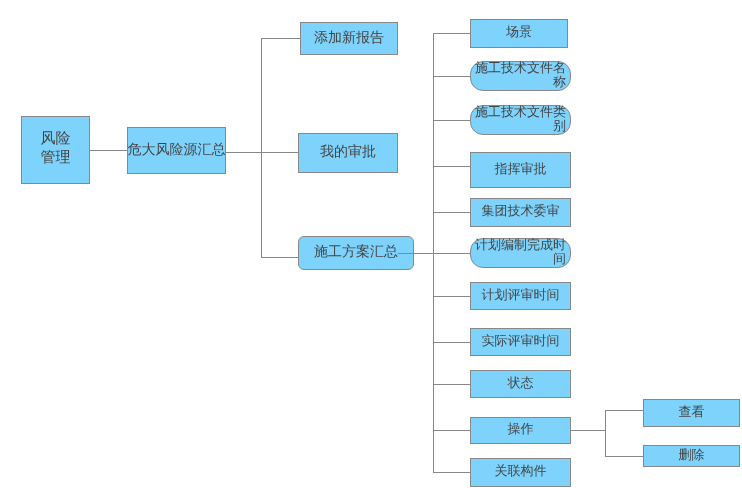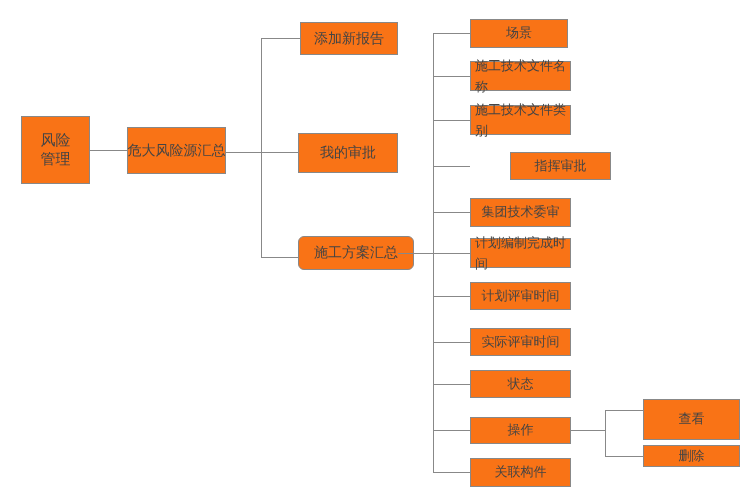--- a/index.html
+++ b/index.html
@@ -8,33 +8,34 @@
     width: 742px;
     height: 488px;
     background: #ffffff;
     font-family: "DejaVu Sans", "Liberation Sans", sans-serif;
     overflow: hidden;
   }
   .node {
     position: absolute;
     box-sizing: border-box;
     border: 1px solid #888888;
-    background: #f97316;
+    background: #7dd3fc;
     color: #444444;
     display: flex;
     align-items: center;
     justify-content: center;
-    text-align: left;
+    text-align: right;
     font-size: 14px;
     line-height: 1.25;
     white-space: pre;
+    font-family: Liberation Mono, monospace;
   }
   .n-lg { font-size: 15px; }
   .n-sm { font-size: 13px; }
-  .tight { line-height: 21px; }
+  .tight { line-height: 14px; border-radius: 13px; }
   .lh {
     position: absolute;
     height: 1px;
     background: #888888;
   }
   .lv {
     position: absolute;
     width: 1px;
     background: #888888;
   }
@@ -56,38 +57,38 @@
   <div class="node" style="left:298px; top:236px; width:116px; height:34px;border-radius:6px;">施工方案汇总</div>
 
   <div class="node n-sm" style="left:470px; top:19px; width:98px; height:29px;">场景</div>
 
   <div class="node n-sm tight" style="left:470px; top:61px; width:101px; height:30px;">施工技术文件名
 称</div>
 
   <div class="node n-sm tight" style="left:470px; top:105px; width:101px; height:30px;">施工技术文件类
 别</div>
 
-  <div class="node n-sm" style="left:470px; top:152px; width:101px; height:28px;margin-left:40px;">指挥审批</div>
+  <div class="node n-sm" style="left:470px; top:152px; width:101px; height:36px;">指挥审批</div>
 
   <div class="node n-sm" style="left:470px; top:198px; width:101px; height:29px;">集团技术委审</div>
 
   <div class="node n-sm" style="left:470px; top:282px; width:101px; height:28px;">计划评审时间</div>
 
   <div class="node n-sm tight" style="left:470px; top:238px; width:101px; height:30px;">计划编制完成时
 间</div>
 
   <div class="node n-sm" style="left:470px; top:328px; width:101px; height:28px;">实际评审时间</div>
 
   <div class="node n-sm" style="left:470px; top:370px; width:101px; height:28px;">状态</div>
 
   <div class="node n-sm" style="left:470px; top:417px; width:101px; height:27px;">操作</div>
 
   <div class="node n-sm" style="left:470px; top:458px; width:101px; height:29px;">关联构件</div>
 
-  <div class="node n-sm" style="left:643px; top:399px; width:97px; height:41px;">查看</div>
+  <div class="node n-sm" style="left:643px; top:399px; width:97px; height:28px;">查看</div>
 
   <div class="node n-sm" style="left:643px; top:445px; width:97px; height:22px;">删除</div>
 
   <div class="lh" style="left:90px; top:150px; width:37px;"></div>
 
   <div class="lh" style="left:226px; top:152px; width:72px;"></div>
 
   <div class="lv" style="left:261px; top:38px; height:220px;"></div>
 
   <div class="lh" style="left:261px; top:38px; width:39px;"></div>

